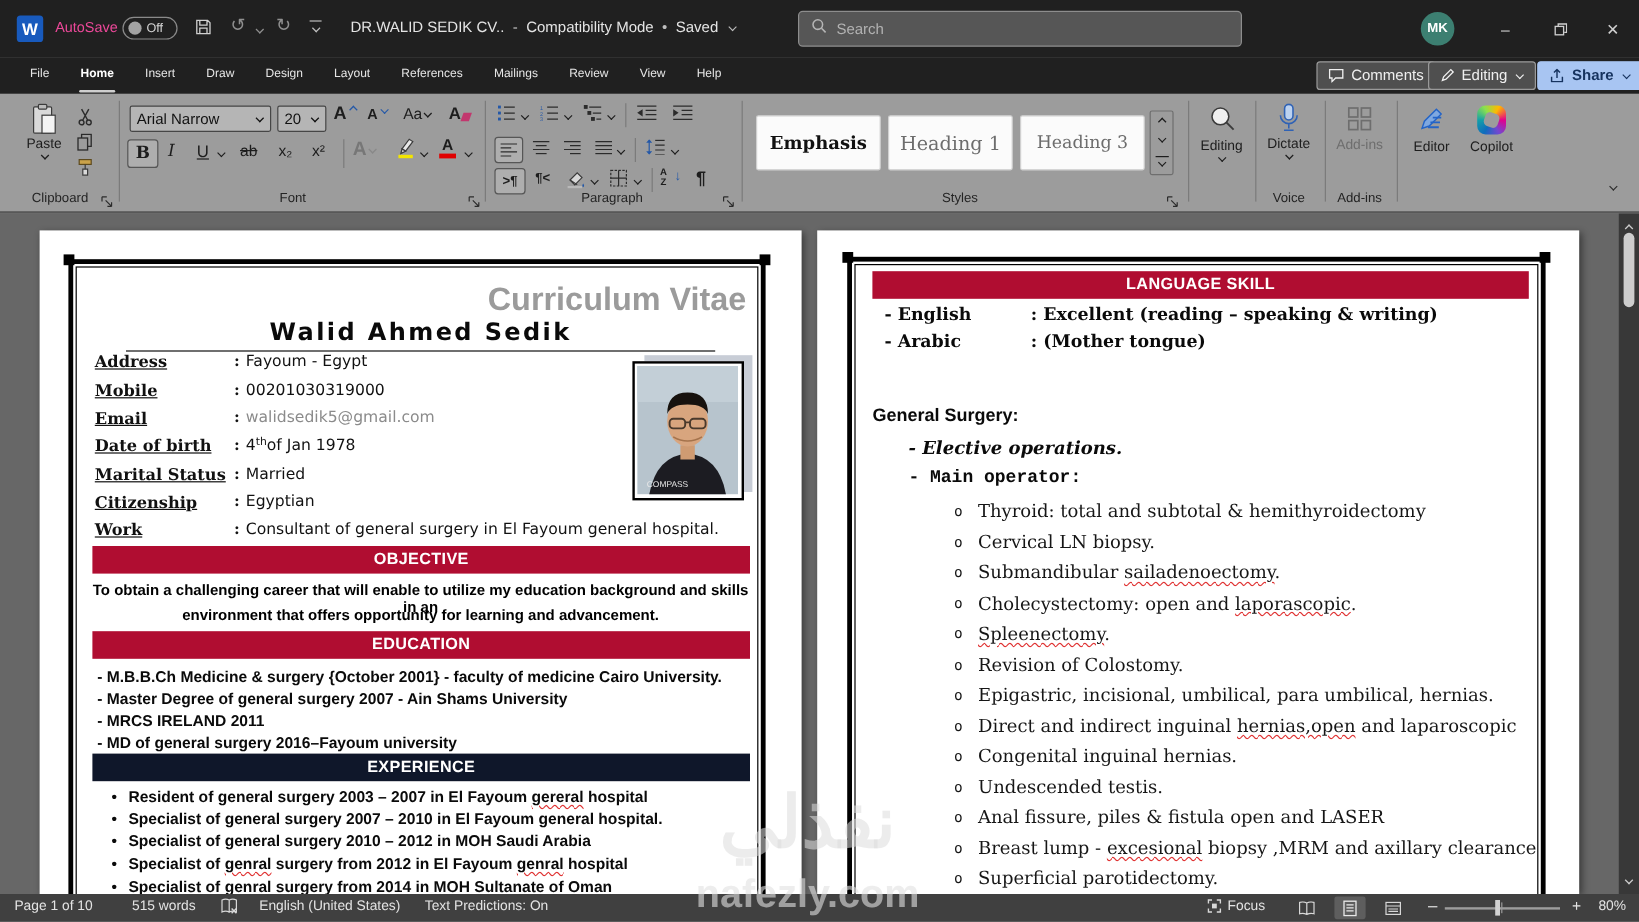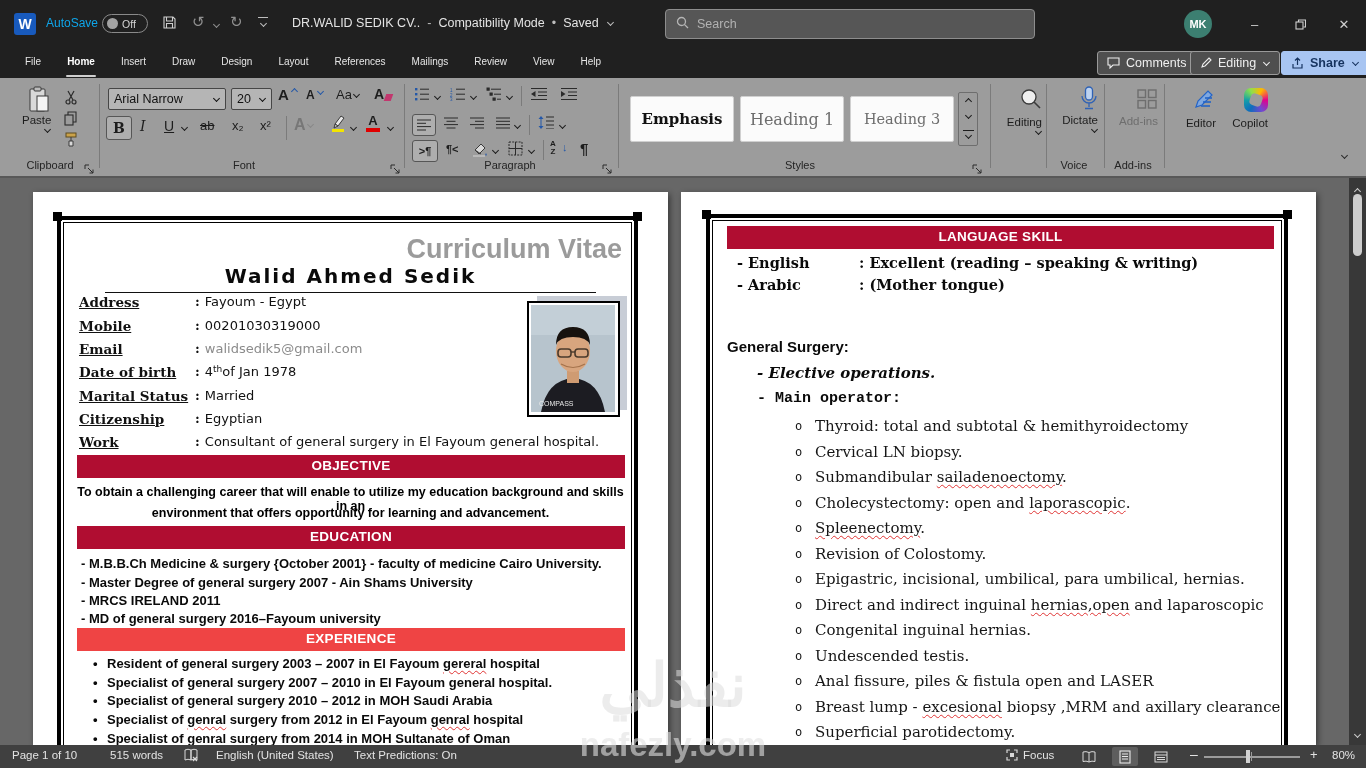--- a/index.html
+++ b/index.html
@@ -2,21 +2,21 @@
 <html><head>
 <meta charset="utf-8">
 <style>
   *{margin:0;padding:0;box-sizing:border-box}
   html,body{width:1366px;height:768px;overflow:hidden}
   body{font-family:"Liberation Sans",sans-serif;background:#676767;position:relative}
 
   
   .titlebar{position:absolute;left:0;top:0;width:1366px;height:48px;background:#202020;z-index:10}
   .wlogo{position:absolute;left:14px;top:13px;width:22px;height:22px;background:#185abd;border-radius:3px;color:#fff;font-weight:bold;font-size:14px;text-align:center;line-height:22px}
-  .as-label{position:absolute;left:46px;top:16px;font-size:12px;color:#0ea5e9}
+  .as-label{position:absolute;left:46px;top:16px;font-size:12px;color:#ec4899}
   .toggle{position:absolute;left:102px;top:14px;width:46px;height:19px;border:1px solid #8a8a8a;border-radius:10px;display:flex;align-items:center;gap:4px;padding:0 4px;cursor:pointer}
   .knob{width:11px;height:11px;border-radius:50%;background:#a3a3a3}
   .toggle span.tstate{font-size:10.5px;color:#d5d5d5}
   .tb-ic{position:absolute;color:#9a9a9a;font-size:15px;line-height:15px}
   .doc-title{position:absolute;left:292px;top:16px;font-size:12.5px;color:#e4e4e4;display:flex;gap:7px;align-items:center;white-space:nowrap}
   .doc-title .dim{color:#bdbdbd}
   .search{position:absolute;left:665px;top:9px;width:370px;height:30px;background:#565656;border:1px solid #8d8d8d;border-radius:4px;display:flex;align-items:center;padding:0 10px;gap:8px}
   .search input{background:transparent;border:none;outline:none;color:#d6d6d6;font-size:12.5px;width:300px;font-family:"Liberation Sans",sans-serif}
   .search input::placeholder{color:#b2b2b2}
   .avatar{position:absolute;left:1184px;top:10px;width:28px;height:28px;border-radius:50%;background:#3c7f71;color:#fff;font-size:11px;font-weight:bold;text-align:center;line-height:28px}
@@ -35,21 +35,21 @@
   .ribbon{position:absolute;left:0;top:78px;width:1366px;height:100px;background:#9c9c9c;z-index:8;border-bottom:2px solid #585858}
   .glabel{position:absolute;top:81px;font-size:11px;color:#242424;text-align:center}
   .vsep{position:absolute;top:6px;width:1px;height:84px;background:#7b7b7b}
   .combo{position:absolute;height:22px;background:#b5b5b5;border:1px solid #464646;border-radius:2px;display:flex;align-items:center;justify-content:space-between;padding:0 5px;font-size:12.5px;color:#111;cursor:pointer}
   .rbtn{position:absolute;display:flex;align-items:center;justify-content:center;color:#1d1d1d;cursor:pointer}
   .boxed{border:1px solid #565656;border-radius:3px;background:#aeaeae}
   .chev{display:inline-block;width:8px;height:8px;position:relative;color:inherit}
   .chev::before{content:"";position:absolute;left:2px;top:1px;width:4px;height:4px;border-right:1.4px solid currentColor;border-bottom:1.4px solid currentColor;transform:rotate(45deg)}
   .chev.up::before{transform:rotate(-135deg);top:3px}
   .style-card{position:absolute;top:18px;width:104px;height:46px;background:#fbfbfb;border:1px solid #d0d0d0;border-radius:2px;display:flex;align-items:center;justify-content:center;cursor:pointer;font-family:"DejaVu Serif",serif}
-  .bigbtn{position:absolute;display:flex;flex-direction:column;align-items:flex-end;cursor:pointer;color:#1d1d1d;font-size:11.5px}
+  .bigbtn{position:absolute;display:flex;flex-direction:column;align-items:center;cursor:pointer;color:#1d1d1d;font-size:11.5px}
   .launch{position:absolute;top:82px;width:11px;height:11px;cursor:pointer}
 
   
   .docarea{position:absolute;left:0;top:180px;width:1349px;height:565px;background:#676767}
   .page{position:absolute;top:12px;width:635px;height:553px;background:#fff;box-shadow:2px 2px 6px rgba(0,0,0,.45);overflow:hidden}
   .p1{left:33px}.p2{left:681px}
   .cvframe{position:absolute;border:4px solid #000}
   .cvframe::before{content:"";position:absolute;inset:2px;border:1.5px solid #000}
   .cstep{position:absolute;width:9px;height:9px;background:#000}
   .banner{position:absolute;color:#fff;font-weight:bold;font-size:13.5px;text-align:center;padding-top:3px;letter-spacing:.3px}
@@ -573,21 +573,21 @@
       <div class="banner" style="left: 44px; right: 43px; top: 263px; height: 23px; background: rgb(176, 13, 49);">OBJECTIVE</div>
       <div class="objtext" style="top:293px">To obtain a challenging career that will enable to utilize my education background and skills in an</div>
       <div class="objtext" style="top:314px">environment that offers opportunity for learning and advancement.</div>
 
       <div class="banner" style="left: 44px; right: 43px; top: 334px; height: 23px; background: rgb(176, 13, 49);">EDUCATION</div>
       <div class="eduline" style="top:364px">- M.B.B.Ch Medicine &amp; surgery {October 2001} - faculty of medicine Cairo University.</div>
       <div class="eduline" style="top:383px">- Master Degree of general surgery 2007  - Ain Shams University</div>
       <div class="eduline" style="top:401px">- MRCS IRELAND 2011</div>
       <div class="eduline" style="top:419px">- MD of general surgery 2016–Fayoum university</div>
 
-      <div class="banner" style="left: 44px; right: 43px; top: 436px; height: 23px; background: #ef4444;">EXPERIENCE</div>
+      <div class="banner" style="left: 44px; right: 43px; top: 436px; height: 23px; background: #0f172a;">EXPERIENCE</div>
       <div class="expline" style="top:464px"><span class="xb">•</span><span>Resident of general surgery 2003 – 2007 in El Fayoum </span><span class="sp">gereral</span><span> hospital</span><span class="sp"></span><span></span></div>
       <div class="expline" style="top:483px"><span class="xb">•</span><span>Specialist of general surgery 2007 – 2010 in El Fayoum general hospital.</span><span class="sp"></span><span></span><span class="sp"></span><span></span></div>
       <div class="expline" style="top:501px"><span class="xb">•</span><span>Specialist of general surgery 2010 – 2012 in MOH Saudi Arabia</span><span class="sp"></span><span></span><span class="sp"></span><span></span></div>
       <div class="expline" style="top:520px"><span class="xb">•</span><span>Specialist of </span><span class="sp">genral</span><span> surgery from 2012 in El Fayoum </span><span class="sp">genral</span><span> hospital</span></div>
       <div class="expline" style="top:539px"><span class="xb">•</span><span>Specialist of </span><span class="sp">genral</span><span> surgery from 2014 in MOH Sultanate of Oman</span><span class="sp"></span><span></span></div>
     </div>
 
     <div class="page p2">
       <div class="cvframe" style="left:25px;top:22px;right:28px;bottom:-12px">
         <span class="cstep" style="left:-8px;top:-8px"></span>

